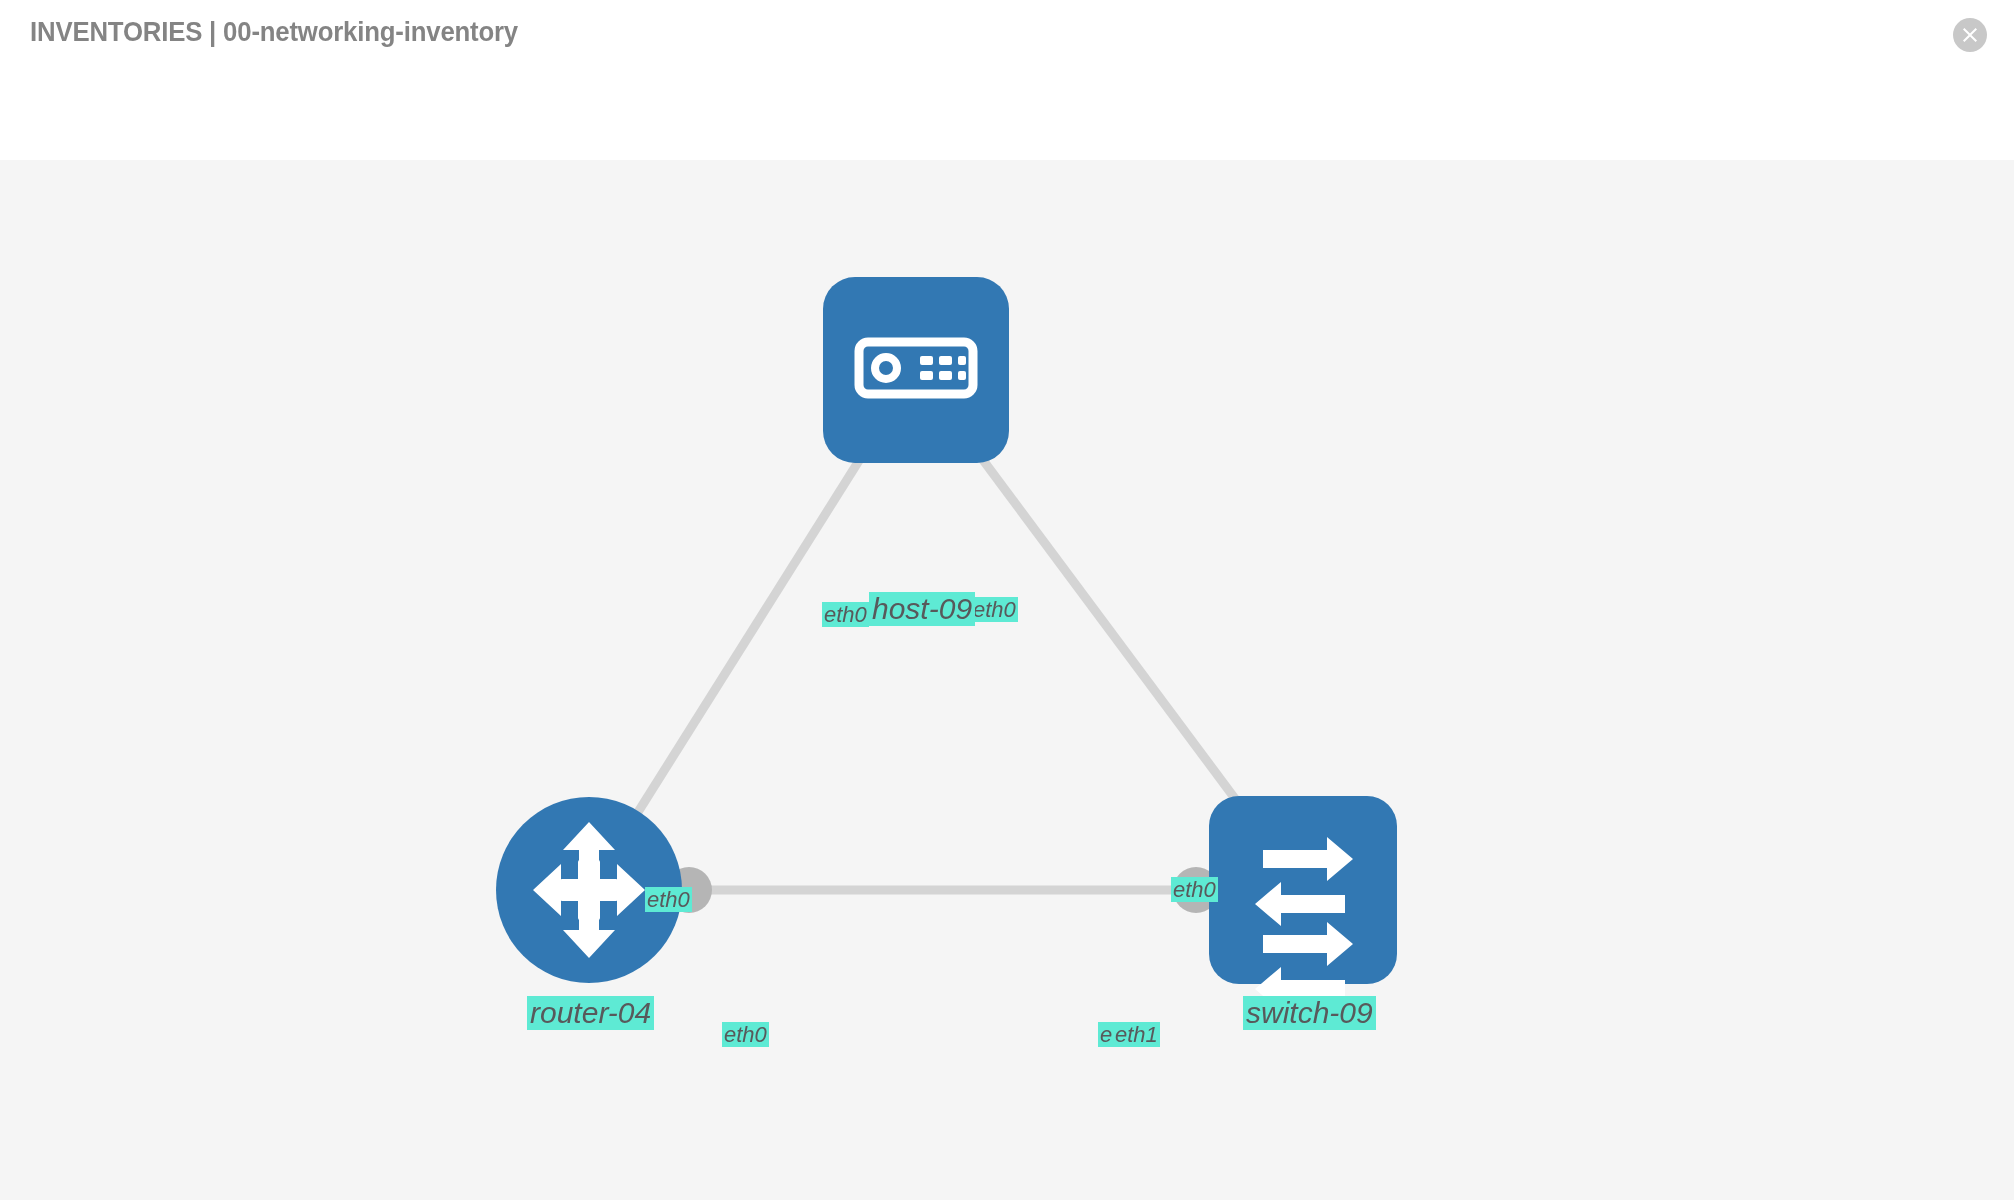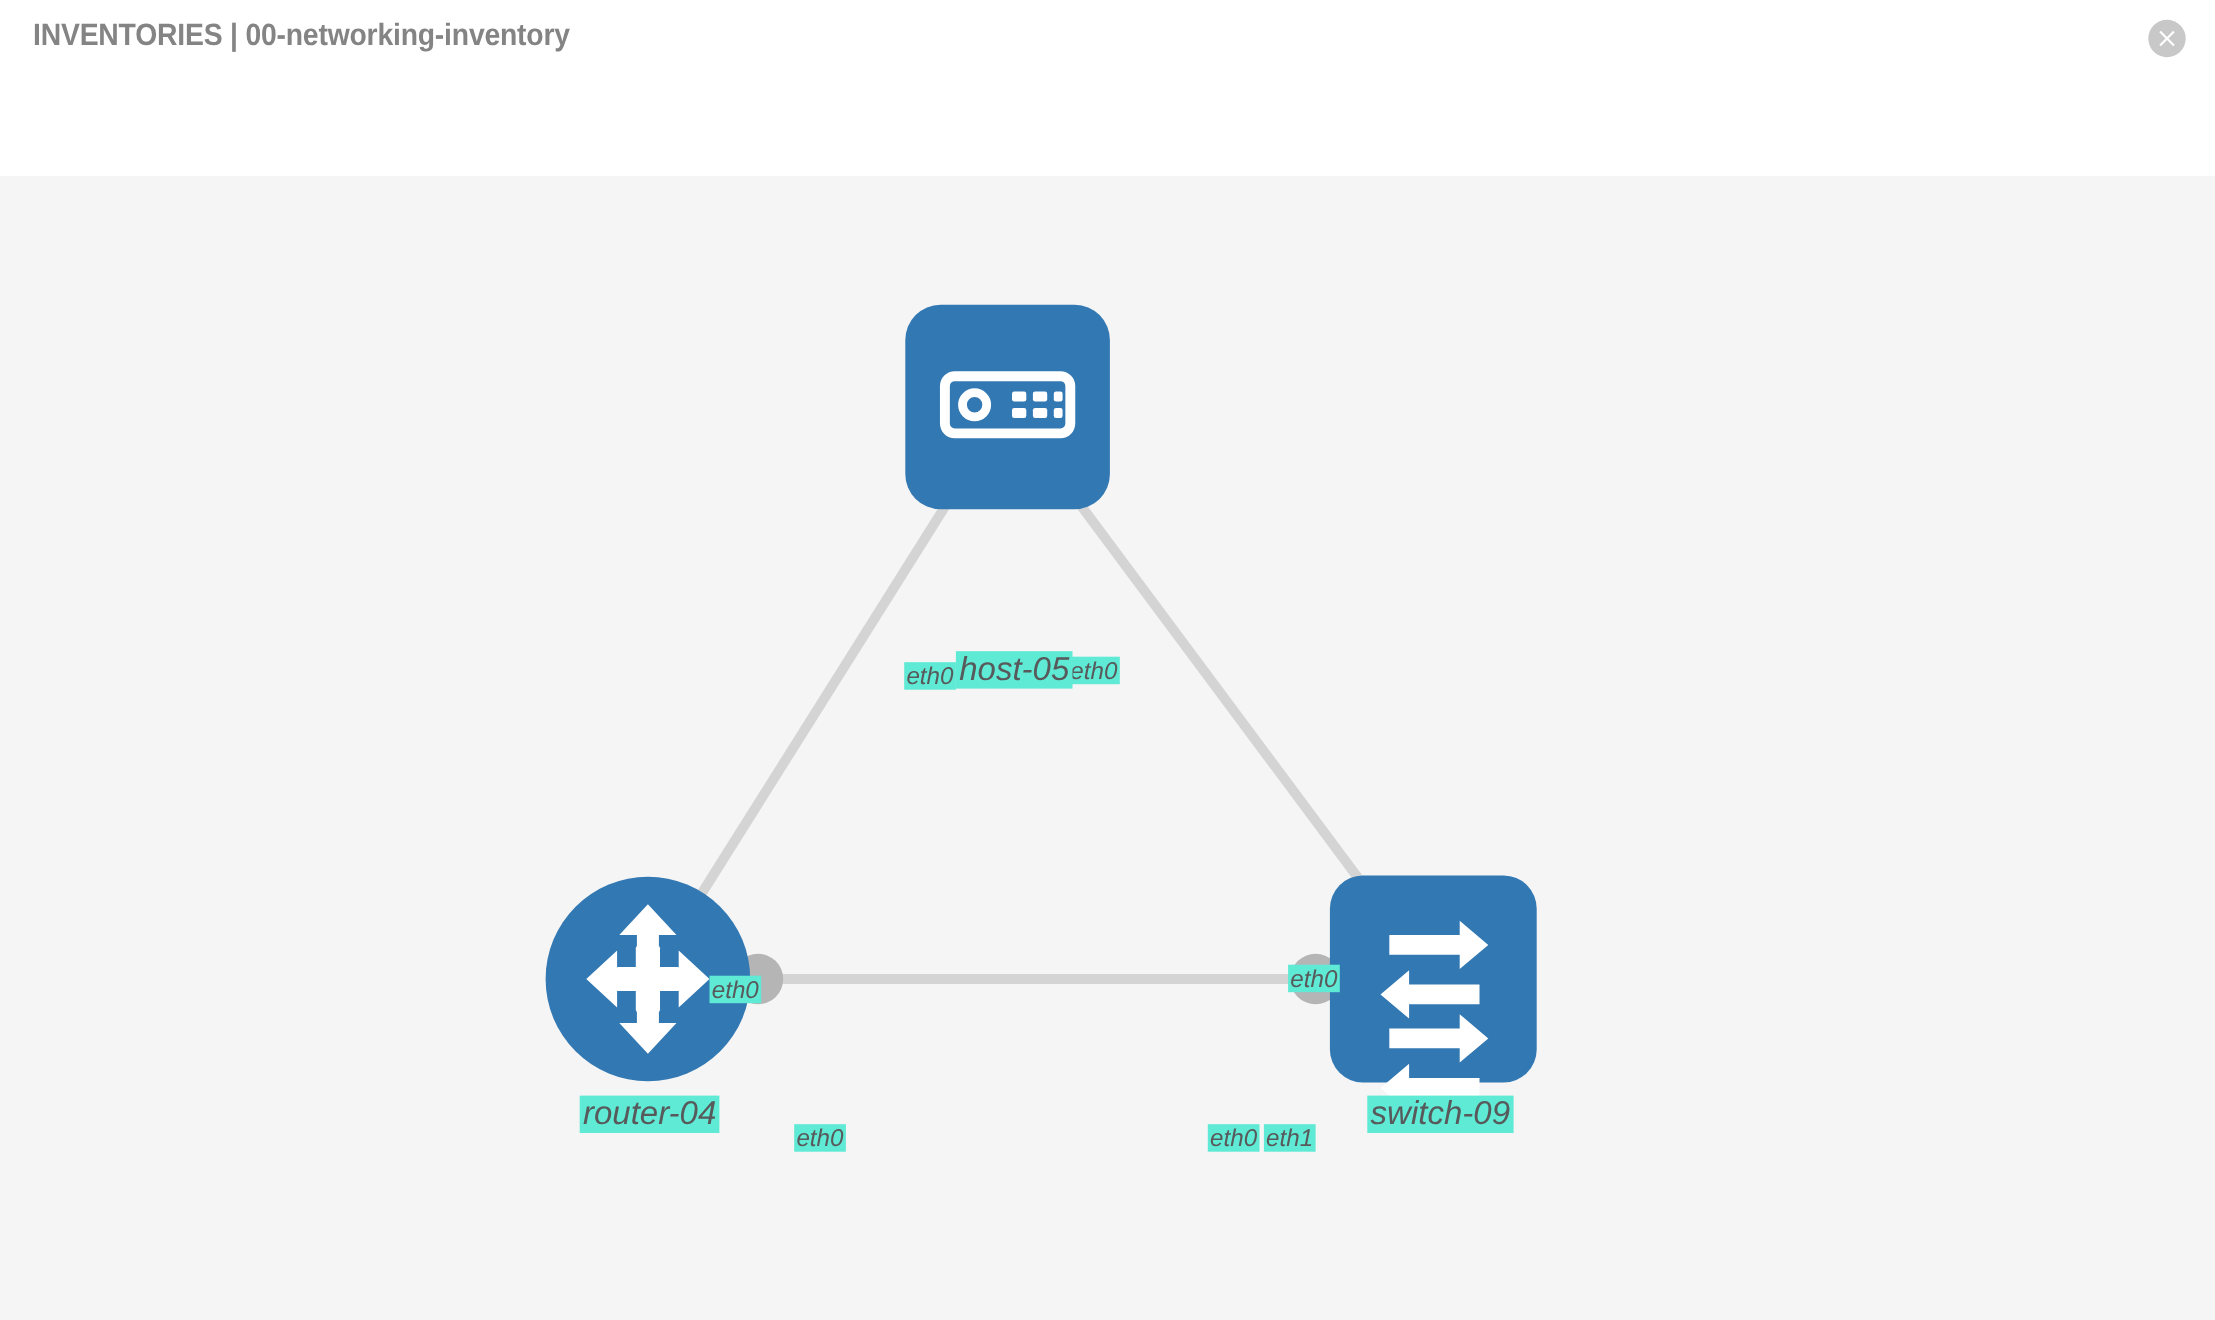--- a/index.html
+++ b/index.html
@@ -233,20 +233,20 @@
         </g>
       </g>
     </svg>
 
     <div class="chip if-label" style="left:822px; top:442px;">eth0</div>
     <div class="chip if-label" style="left:971px; top:437px;">eth0</div>
     <div class="chip if-label" style="left:645px; top:727px;">eth0</div>
     <div class="chip if-label" style="left:1171px; top:717px;">eth0</div>
     <div class="chip if-label" style="left:722px; top:862px;">eth0</div>
     <div class="chip if-label" style="left:1098px; top:862px;">eth0</div>
-    <div class="chip if-label" style="left:1113px; top:862px;margin-left:36px;">eth1</div>
-
-    <div class="chip node-label" style="left:869px; top:432px;">host-05</div>
+    <div class="chip if-label" style="left:1113px; top:862px;">eth1</div>
+
+    <div class="chip node-label" style="left:869px; top:432px;">host-09</div>
     <div class="chip node-label" style="left:527px; top:836px;">router-04</div>
     <div class="chip node-label" style="left:1243px; top:836px;">switch-09</div>
 
   </div>
 </div>
 
 </body></html>

